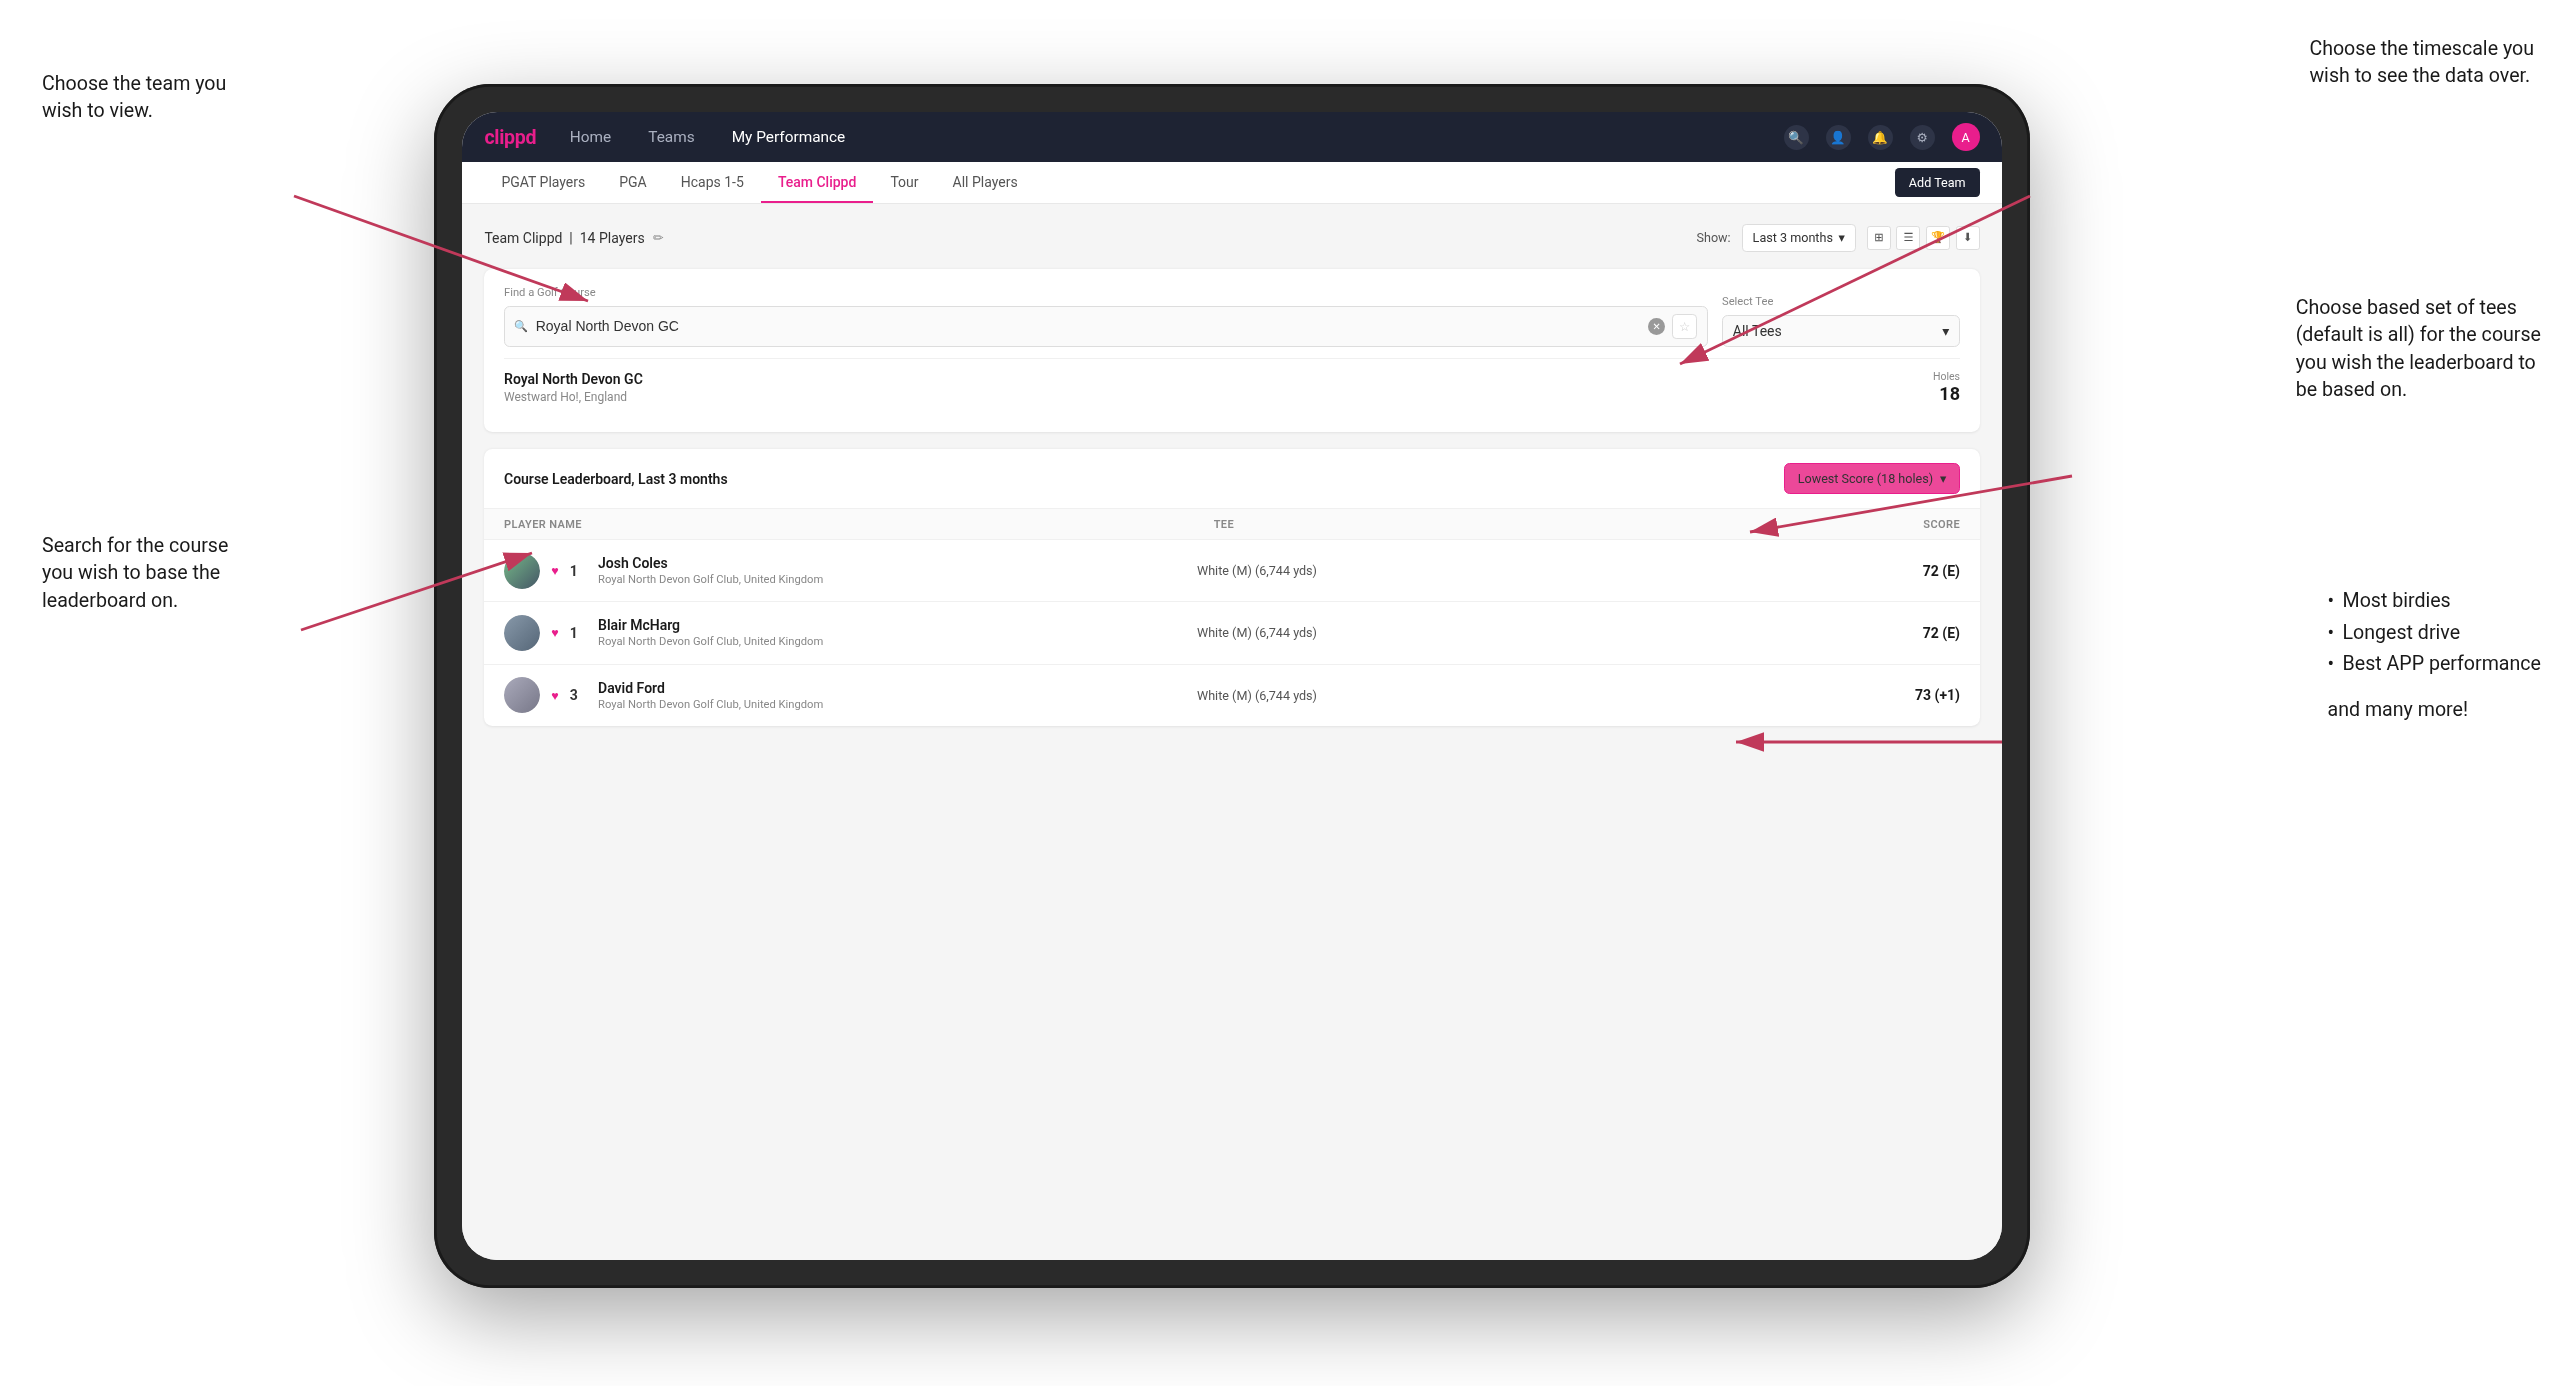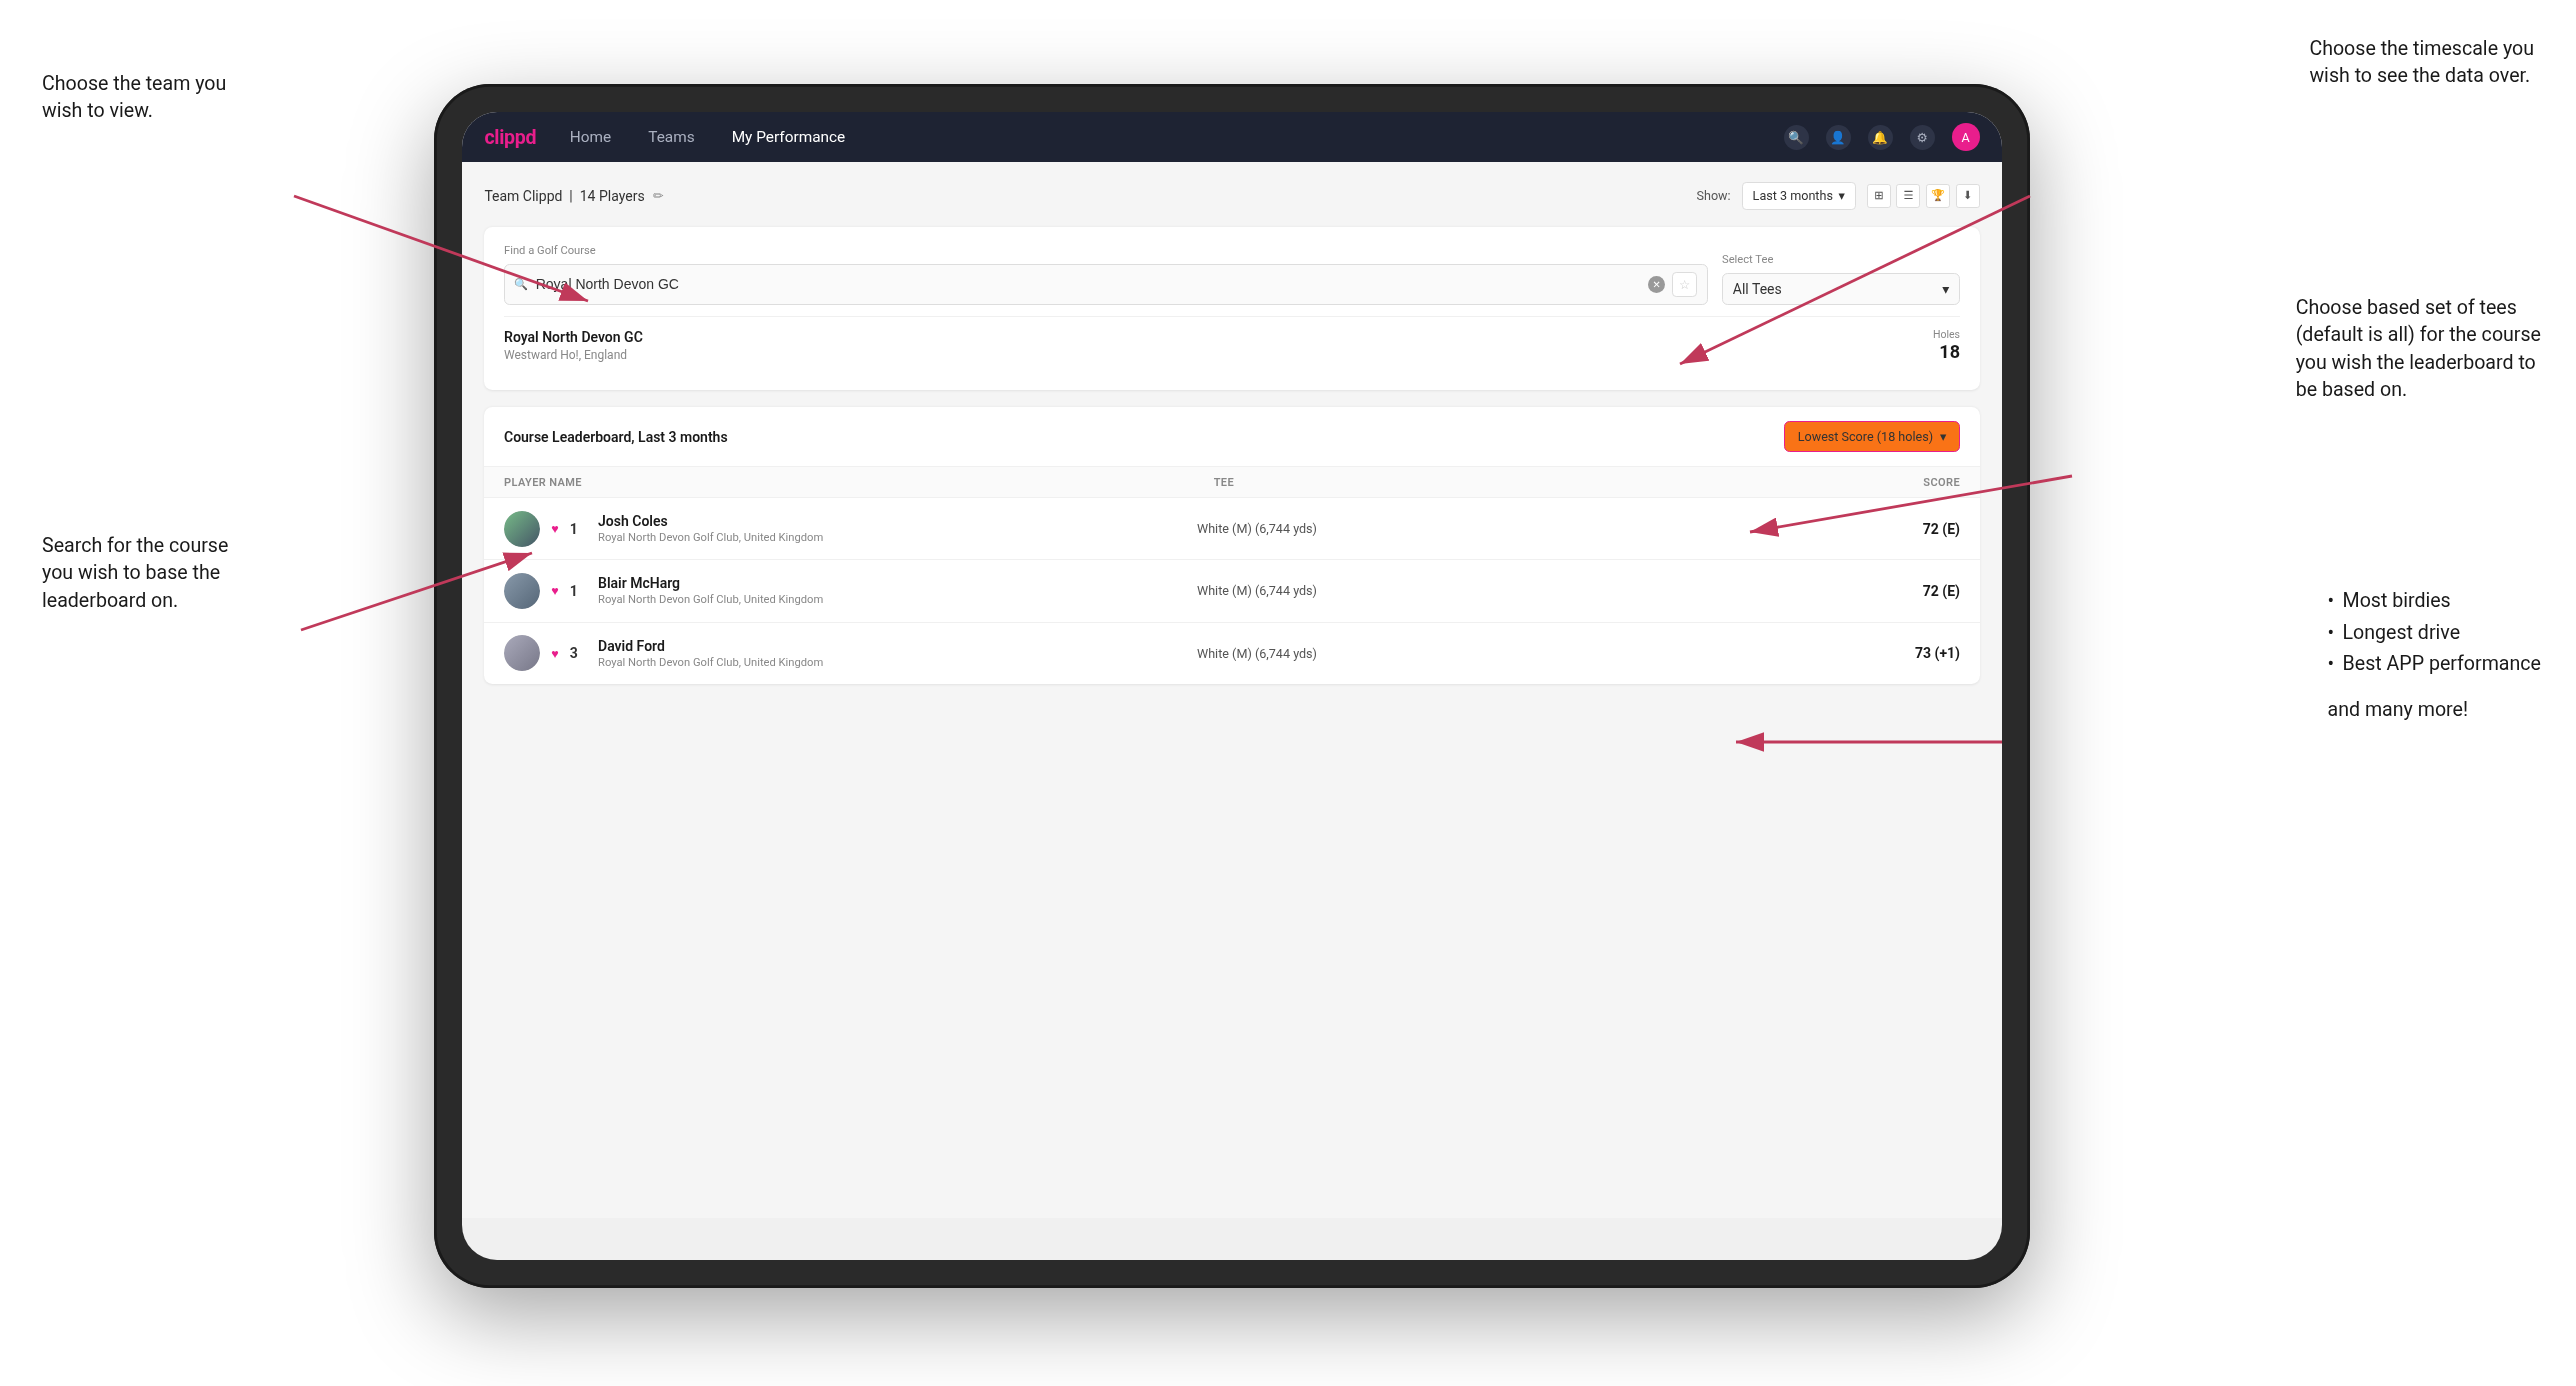--- a/index.html
+++ b/index.html
@@ -368,21 +368,21 @@
     .score-dropdown {
       display: flex;
       align-items: center;
       gap: 7px;
       border: 1.4px solid #e91e8c;
       border-radius: 5.6px;
       padding: 7px 12.6px;
       font-size: 12.6px;
       color: #333;
       cursor: pointer;
-      background: #f97316;
+      background: #ec4899;
     }
 
     .leaderboard-cols {
       display: grid;
       grid-template-columns: 1fr 1fr auto;
       padding: 8.4px 19.6px;
       background: #fafafa;
       border-bottom: 0.7px solid #f0f0f0;
     }
 
@@ -544,20 +544,29 @@
       </div>
       <div class="nav-right">
         <div class="nav-icon">🔍</div>
         <div class="nav-icon">👤</div>
         <div class="nav-icon">🔔</div>
         <div class="nav-icon">⚙</div>
         <div class="nav-avatar">A</div>
       </div>
     </div>
 
+    <div class="sub-nav">
+      <div class="sub-nav-item">PGAT Players</div>
+      <div class="sub-nav-item">PGA</div>
+      <div class="sub-nav-item">Hcaps 1-5</div>
+      <div class="sub-nav-item active">Team Clippd</div>
+      <div class="sub-nav-item">Tour</div>
+      <div class="sub-nav-item">All Players</div>
+      <div class="add-team-btn">Add Team</div>
+    </div>
 
     <div class="main-content">
 
       <div class="team-header">
         <div class="team-title">
           <span>
             <span>Team Clippd</span>
             &nbsp;|&nbsp;
             <span>14 Players</span>
           </span>

